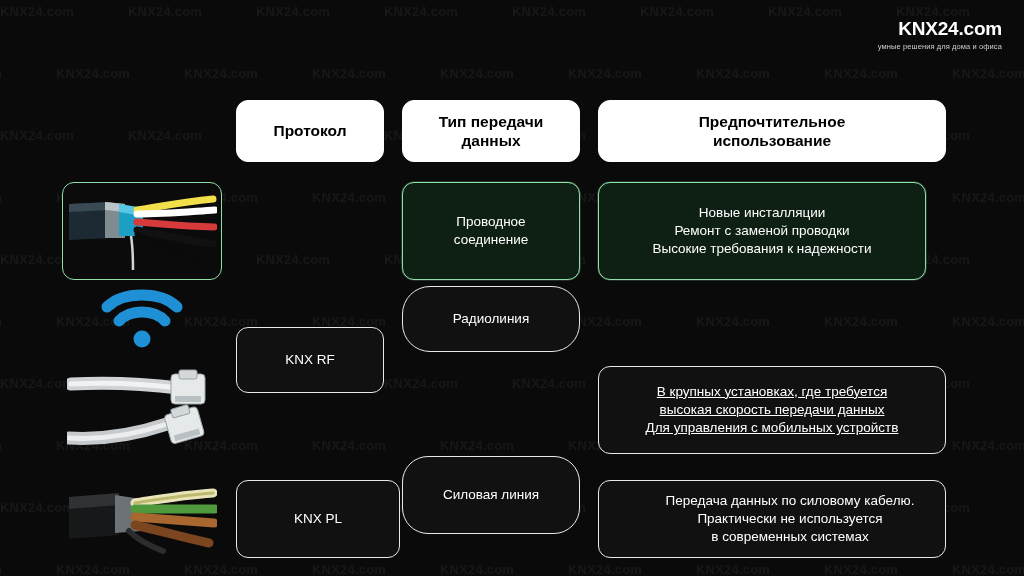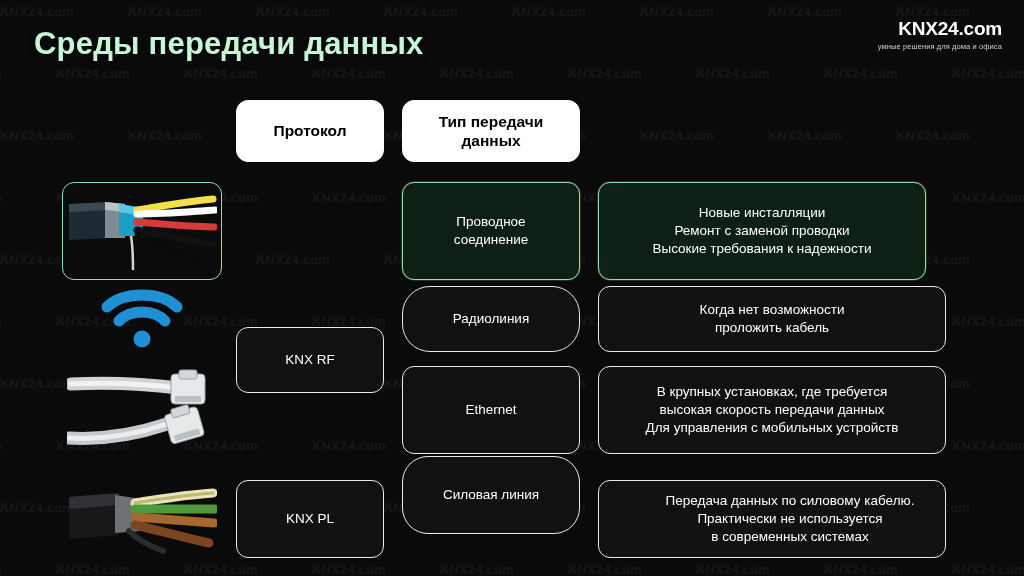--- a/index.html
+++ b/index.html
@@ -212,33 +212,36 @@
       <div class="wm" style="left: 56px; top: 562px;">KNX24.com</div>
       <div class="wm" style="left: 184px; top: 562px;">KNX24.com</div>
       <div class="wm" style="left: 312px; top: 562px;">KNX24.com</div>
       <div class="wm" style="left: 440px; top: 562px;">KNX24.com</div>
       <div class="wm" style="left: 568px; top: 562px;">KNX24.com</div>
       <div class="wm" style="left: 696px; top: 562px;">KNX24.com</div>
       <div class="wm" style="left: 824px; top: 562px;">KNX24.com</div>
       <div class="wm" style="left: 952px; top: 562px;">KNX24.com</div>
     </div>
 
-  <div id="title">Среды передачи данных</div>
 
   <div id="logo">
     <div class="brand">KNX24.com</div>
     <div class="tagline">умные решения для дома и офиса</div>
   </div>
 
   <div class="cell head" style="left:236px; top:100px; width:148px; height:62px;">
     <div class="txt">Протокол</div>
   </div>
   <div class="cell head" style="left:402px; top:100px; width:178px; height:62px;">
     <div class="txt">Тип передачи
 данных</div>
+  </div>
+  <div class="cell head" style="left:598px; top:100px; width:348px; height:62px;">
+    <div class="txt">Предпочтительное
+использование</div>
   </div>
 
   <div class="media hl" style="left:62px; top:182px; width:160px; height:98px;">
     <div class="ico">
       <svg width="150" height="86" viewBox="0 0 150 86">
         <g>
 
           <path d="M2 16 L44 14 L44 50 L2 52 Z" fill="#1d2a33"></path>
           <path d="M2 16 L44 14 L44 22 L2 24 Z" fill="#3a4a55"></path>
 
@@ -279,24 +282,20 @@
         <circle cx="43" cy="52" r="8.5" fill="#1f8fd6"></circle>
       </svg>
     </div>
   </div>
   <div class="cell body" style="left:236px; top:286px; width:148px; height:66px;margin-top:41px;">
     <div class="txt">KNX RF</div>
   </div>
   <div class="cell body" style="left:402px; top:286px; width:178px; height:66px;border-radius:28px;">
     <div class="txt">Радиолиния</div>
   </div>
-  <div class="cell body" style="left:598px; top:286px; width:348px; height:66px;">
-    <div class="txt">Когда нет возможности
-проложить кабель</div>
-  </div>
 
   <div class="media plain" style="left:62px; top:366px; width:160px; height:88px;">
     <div class="ico">
       <svg width="150" height="84" viewBox="0 0 150 84">
         <g>
 
           <path d="M4 16 C40 14 80 16 112 20" stroke="#cfd3d6" stroke-width="13" fill="none" stroke-linecap="round"></path>
           <path d="M4 16 C40 14 80 16 112 20" stroke="#f0f2f3" stroke-width="5" fill="none" stroke-linecap="round"></path>
 
           <g>
@@ -309,24 +308,21 @@
           <path d="M2 70 C36 72 70 66 100 56" stroke="#ebeef0" stroke-width="5" fill="none" stroke-linecap="round"></path>
           <g transform="rotate(-16 118 56)">
             <rect x="100" y="42" width="34" height="30" rx="4" fill="#e6e9ea" stroke="#9aa1a5"></rect>
             <rect x="108" y="38" width="18" height="9" rx="2" fill="#d4d8da" stroke="#9aa1a5"></rect>
             <rect x="104" y="64" width="26" height="6" fill="#b9c0c4"></rect>
           </g>
         </g>
       </svg>
     </div>
   </div>
-  <div class="cell body" style="left:402px; top:366px; width:178px; height:88px;">
-    <div class="txt">Ethernet</div>
-  </div>
-  <div class="cell body" style="left:598px; top:366px; width:348px; height:88px;">
+  <div class="cell body" style="left:598px; top:366px; width:348px; height:88px;text-decoration:underline;">
     <div class="txt">В крупных установках, где требуется
 высокая скорость передачи данных
 Для управления с мобильных устройств</div>
   </div>
 
   <div class="media plain" style="left:62px; top:474px; width:160px; height:84px;">
     <div class="ico">
       <svg width="150" height="78" viewBox="0 0 150 78">
         <g>
 
@@ -338,21 +334,21 @@
           <path d="M68 26 C94 22 116 18 146 16" stroke="#e9e4b8" stroke-width="9" fill="none" stroke-linecap="round"></path>
           <path d="M68 26 C94 22 116 18 146 16" stroke="#bdb96f" stroke-width="3" fill="none" stroke-linecap="round"></path>
           <path d="M68 32 C96 32 118 32 148 32" stroke="#4e9a3c" stroke-width="9" fill="none" stroke-linecap="round"></path>
           <path d="M68 40 C96 42 118 44 147 46" stroke="#a8672f" stroke-width="9" fill="none" stroke-linecap="round"></path>
           <path d="M68 48 C94 54 114 60 142 66" stroke="#7b451f" stroke-width="9" fill="none" stroke-linecap="round"></path>
           <path d="M62 54 C70 62 80 68 96 74" stroke="#2b2c2e" stroke-width="6" fill="none" stroke-linecap="round"></path>
         </g>
       </svg>
     </div>
   </div>
-  <div class="cell body" style="left:236px; top:480px; width:148px; height:78px;">
+  <div class="cell body" style="left:236px; top:480px; width:164px; height:78px;">
     <div class="txt">KNX PL</div>
   </div>
   <div class="cell body" style="left:402px; top:456px; width:178px; height:78px;border-radius:26px;">
     <div class="txt">Силовая линия</div>
   </div>
   <div class="cell body" style="left:598px; top:480px; width:348px; height:78px;padding-left:36px;">
     <div class="txt">Передача данных по силовому кабелю.
 Практически не используется
 в современных системах</div>
   </div>

